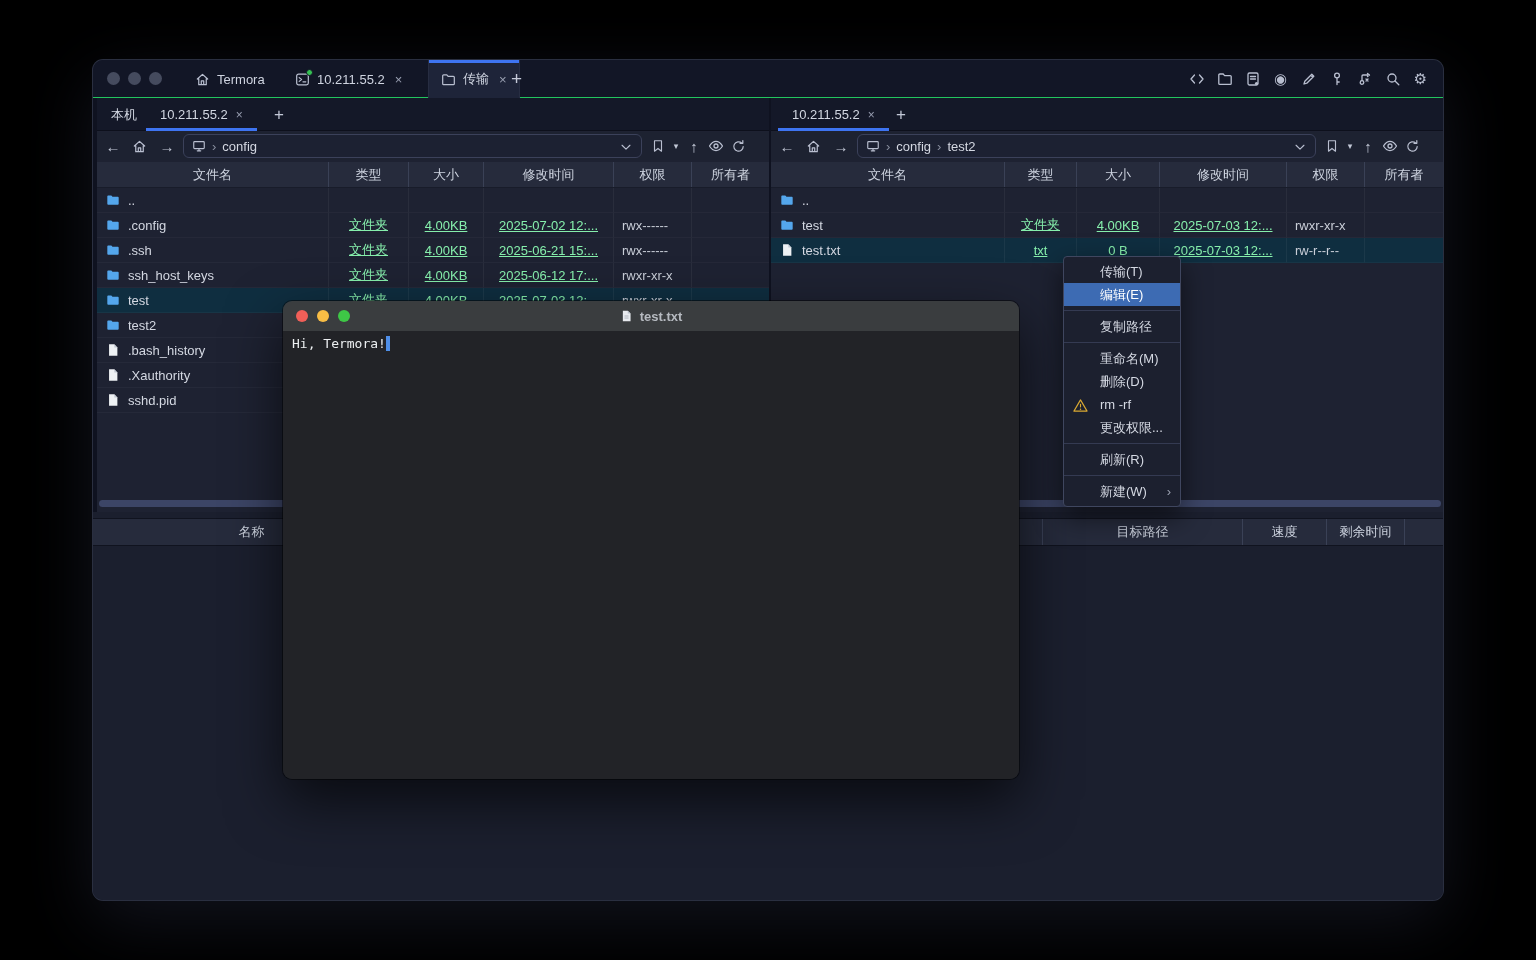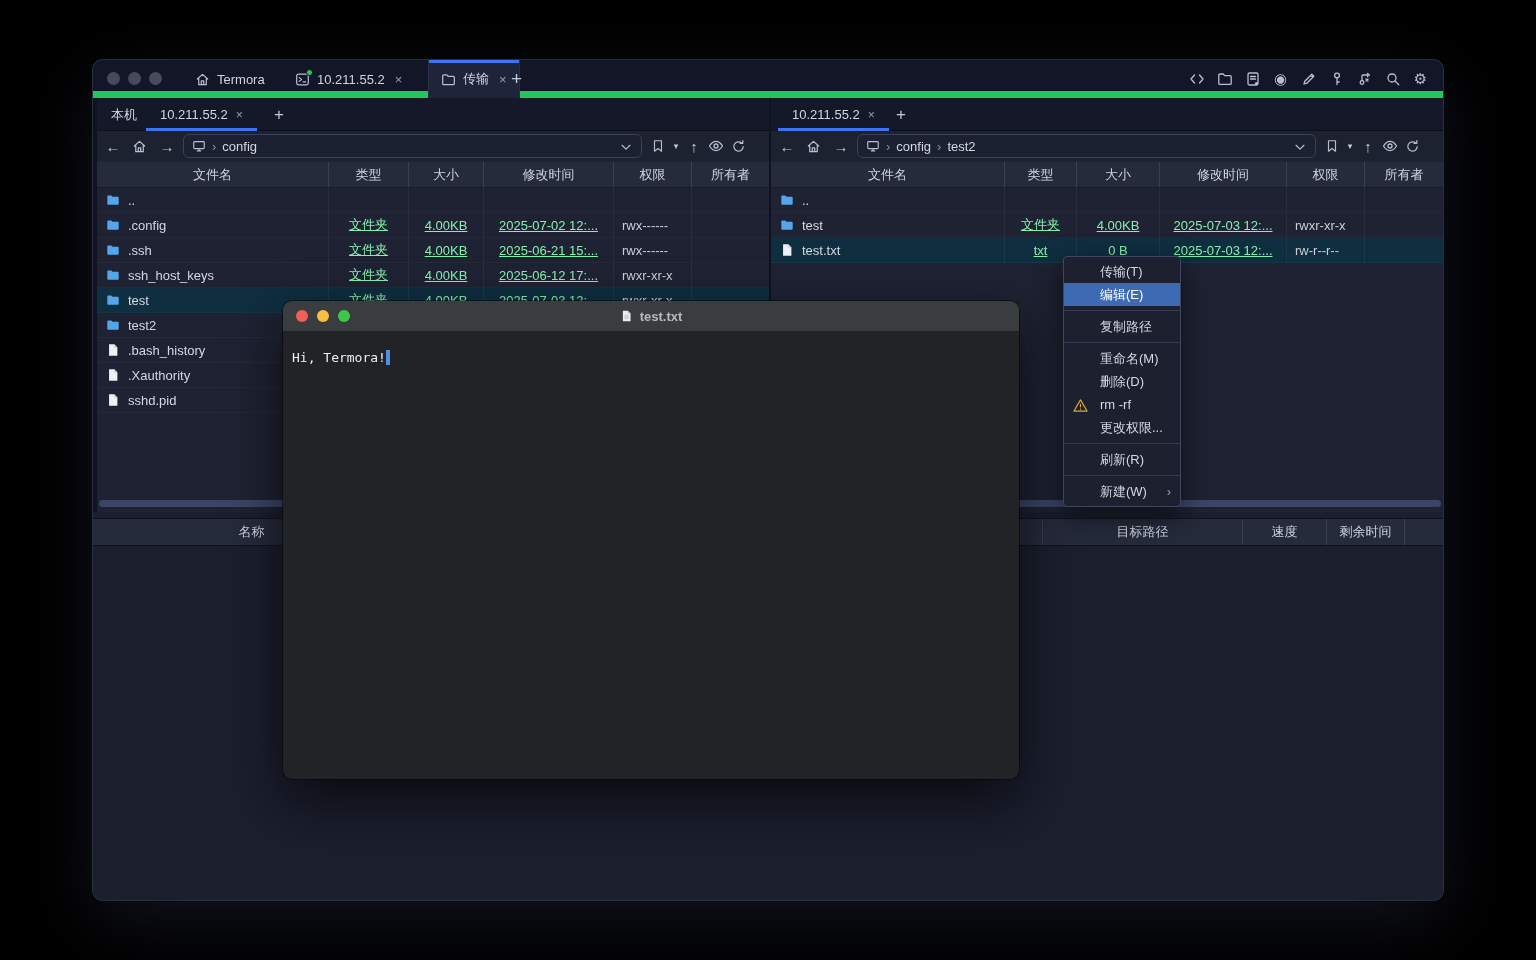--- a/index.html
+++ b/index.html
@@ -7,21 +7,21 @@
     font-family:"Liberation Sans","DejaVu Sans",sans-serif; }
   .stage { position:absolute; width:1536px; height:960px; }
 
   
   .appwin { position:absolute; left:93px; top:60px; width:1350px; height:840px;
     background:#161a29; border-radius:10px; overflow:hidden;
     box-shadow:0 0 0 1px #2a2f40, 0 20px 70px rgba(70,80,120,.25); }
 
   
   .titlebar { position:absolute; left:0; top:0; width:1350px; height:38px; background:#121626;
-    border-bottom:7px solid #22c55e; }
+    border-bottom:1px solid #22c55e; }
   .dots { position:absolute; left:14px; top:12px; display:flex; gap:8px; }
   .dot { width:13px; height:13px; border-radius:50%; background:#454b5e; }
   .maintab { position:absolute; top:0; height:38px; display:flex; align-items:center; gap:7px;
     color:#cfd4e0; font-size:13px; padding:0 12px; }
   .maintab .x { color:#9aa0b2; font-size:13px; margin-left:3px; }
   .maintab.active { background:#1e2439; border-left:1px solid #272d42; border-right:1px solid #272d42; }
   .maintab.active::before { content:""; position:absolute; left:0; top:0; width:100%; height:3px; background:#3e74f1; }
   .plusbtn { position:absolute; top:0; height:38px; display:flex; align-items:center; color:#c4c9d8; font-size:19px; font-weight:300; }
   .topicons { position:absolute; right:14px; top:0; height:38px; display:flex; align-items:center; gap:11px; }
   .ticon { width:17px; height:17px; display:flex; align-items:center; justify-content:center; color:#b9bfd0; font-size:15px; }
@@ -86,21 +86,21 @@
   .mi .sub { position:absolute; right:9px; top:0; color:#9aa0b0; font-size:13px; }
   .msep { height:1px; background:#343a52; margin:4px 0; }
 
   
   .editor { position:absolute; left:283px; top:301px; width:736px; height:478px; z-index:50;
     border-radius:9px; box-shadow:0 22px 55px rgba(0,0,0,.65), 0 0 0 1px rgba(0,0,0,.45); }
   .etitle { position:relative; height:30px; background:#3a3d3f; border-radius:9px 9px 0 0;
     display:flex; align-items:center; justify-content:center; gap:7px; color:#b6bac0; font-size:13px; font-weight:bold; }
   .elights { position:absolute; left:13px; top:9px; display:flex; gap:9px; }
   .el { width:12px; height:12px; border-radius:50%; }
-  .ebody { height:448px; background:#222327; border-radius:0 0 9px 9px; padding:19px 9px;
+  .ebody { height:448px; background:#222327; border-radius:0 0 9px 9px; padding:5px 9px;
     font-family:"DejaVu Sans Mono","Liberation Mono",monospace; font-size:13px; color:#eceff1; }
   .cursor { display:inline-block; width:4px; height:15px; background:#4f8fe8; vertical-align:text-bottom; }
 
   .gdot { position:absolute; right:-3px; top:-3px; width:7px; height:7px; border-radius:50%; background:#35c153; border:1px solid #121626; }
 </style>
 </head>
 <body>
 
 <div class="stage">
   <div class="appwin">

